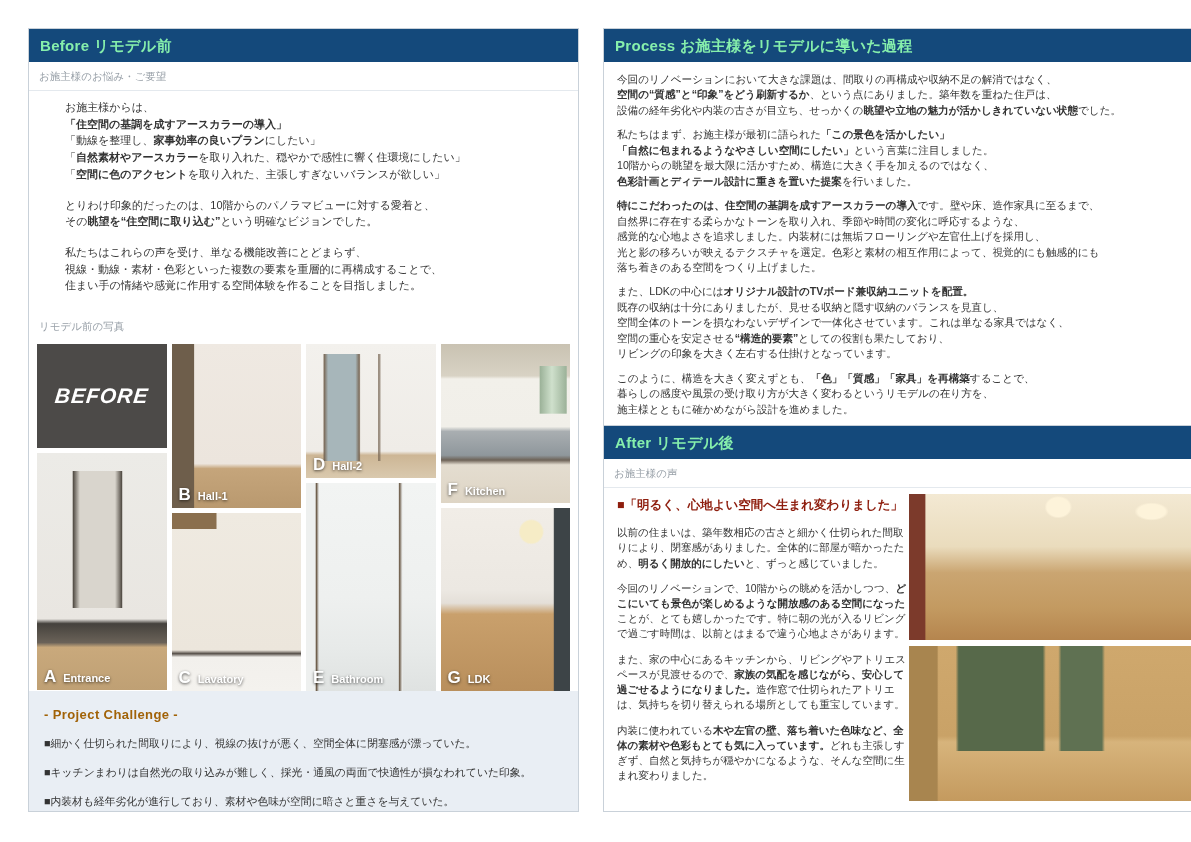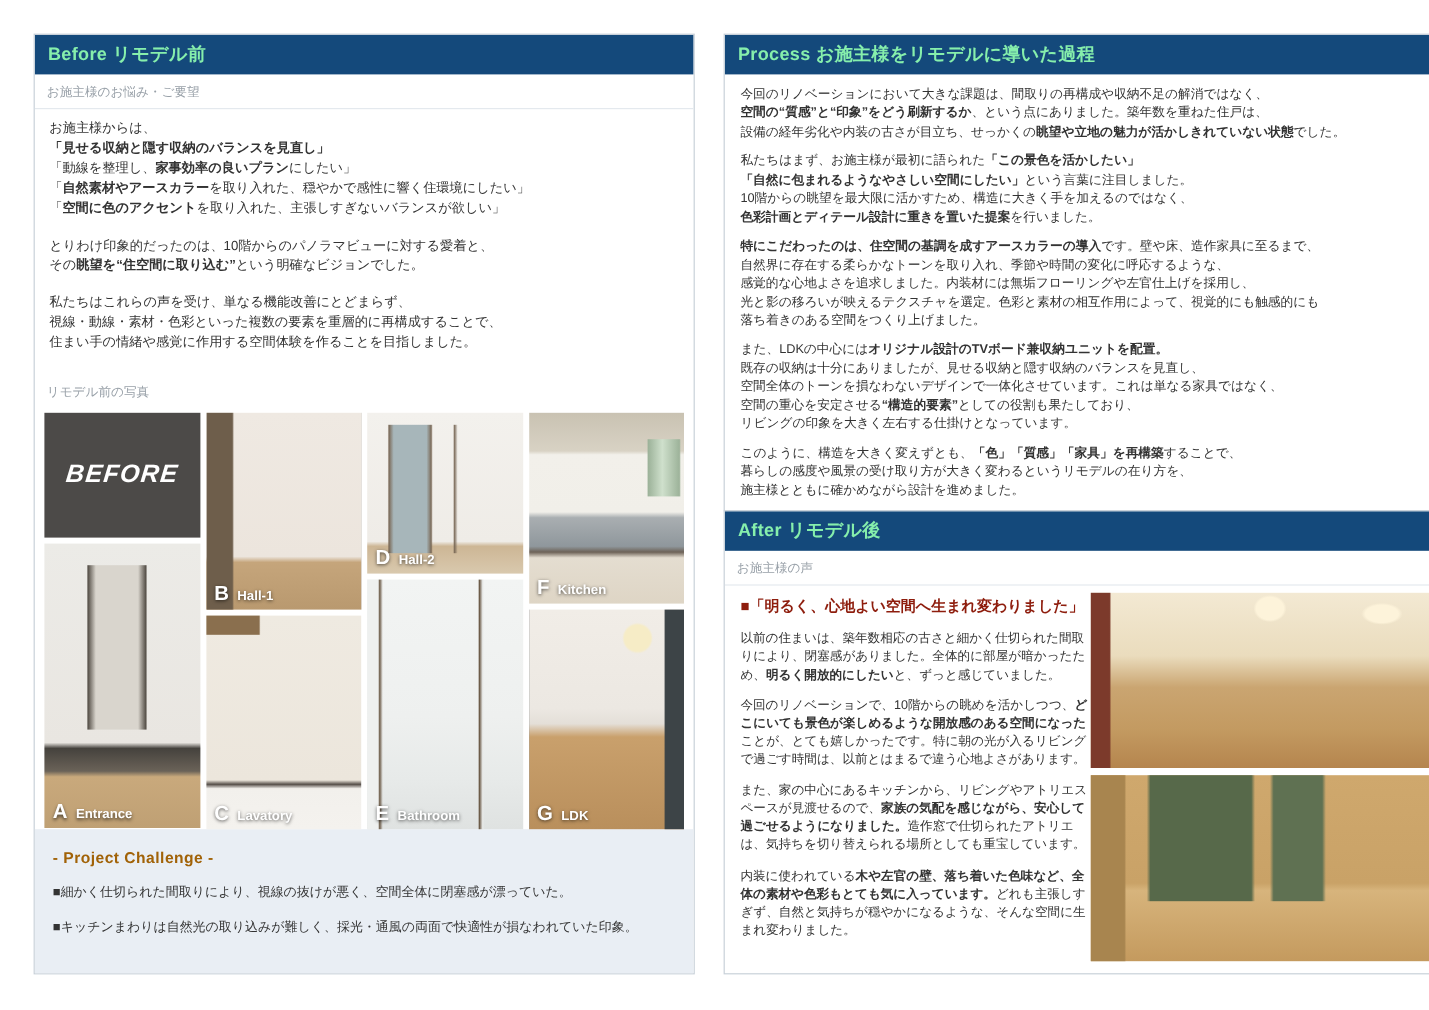--- a/index.html
+++ b/index.html
@@ -23,21 +23,21 @@
     color: var(--label-gray, #98a0a8); font-size: 10.5px;
     padding: 8px 10px 6px; flex: 0 0 auto;
   }
   .label.underlined { border-bottom: 1px solid #e4e9ee; }
   .rich { white-space: pre-wrap; }
   .rich b { font-weight: bold; }
 
   
   .panel.before { left: 28px; top: 28px; width: 551px; height: 784px; }
   .before-text { padding: 8px 12px 4px; font-size: 11px; line-height: 1.52; }
-  .before-text .para { margin-bottom: 14px; }
+  .before-text .para { margin-bottom: 14px; margin-left: 24px; }
   .grid { display: flex; gap: 5px; padding: 4px 8px 0; flex: 0 0 auto; }
   .pcol { display: flex; flex-direction: column; gap: 5px; flex: 1 1 0; }
   .tile { position: relative; overflow: hidden; background: #ddd; }
   .plabel {
     position: absolute; left: 7px; bottom: 5px; color: #fff; font-weight: bold;
     display: flex; align-items: baseline; gap: 7px;
     text-shadow: 0 1px 3px rgba(0,0,0,.65);
   }
   .plabel .lt { font-size: 17px; line-height: 1; }
   .plabel .nm { font-size: 11px; }
@@ -106,21 +106,21 @@
 </head>
 <body>
 
 <div>
 
   <section class="panel before">
     <div class="hd">Before リモデル前</div>
     <div class="label underlined">お施主様のお悩み・ご要望</div>
     <div class="before-text">
       <div class="para rich"><span>お施主様からは、
-</span><b>「見せる収納と隠す収納のバランスを見直し」</b><span>
+</span><b>「住空間の基調を成すアースカラーの導入」</b><span>
 「動線を整理し、</span><b>家事効率の良いプラン</b><span>にしたい」
 「</span><b>自然素材やアースカラー</b><span>を取り入れた、穏やかで感性に響く住環境にしたい」
 「</span><b>空間に色のアクセント</b><span>を取り入れた、主張しすぎないバランスが欲しい」</span></div>
       <div class="para rich"><span>とりわけ印象的だったのは、10階からのパノラマビューに対する愛着と、
 その</span><b>眺望を“住空間に取り込む”</b><span>という明確なビジョンでした。</span></div>
       <div class="para rich"><span>私たちはこれらの声を受け、単なる機能改善にとどまらず、
 視線・動線・素材・色彩といった複数の要素を重層的に再構成することで、
 住まい手の情緒や感覚に作用する空間体験を作ることを目指しました。</span></div>
     </div>
     <div class="label">リモデル前の写真</div>
@@ -176,20 +176,21 @@
               <span class="lt">G</span>
               <span class="nm">LDK</span>
             </span>
         </div>
       </div>
     </div>
     <div class="challenge">
       <div class="ch-title">- Project Challenge -</div>
       <div class="ch-item">■細かく仕切られた間取りにより、視線の抜けが悪く、空間全体に閉塞感が漂っていた。</div>
       <div class="ch-item">■キッチンまわりは自然光の取り込みが難しく、採光・通風の両面で快適性が損なわれていた印象。</div>
+      <div class="ch-item">■内装材も経年劣化が進行しており、素材や色味が空間に暗さと重さを与えていた。</div>
 
     </div>
   </section>
 
   <section class="panel process">
     <div class="hd">Process お施主様をリモデルに導いた過程</div>
     <div class="process-text">
       <div class="para rich"><span>今回のリノベーションにおいて大きな課題は、間取りの再構成や収納不足の解消ではなく、
 </span><b>空間の“質感”と“印象”をどう刷新するか</b><span>、という点にありました。築年数を重ねた住戸は、
 設備の経年劣化や内装の古さが目立ち、せっかくの</span><b>眺望や立地の魅力が活かしきれていない状態</b><span>でした。</span></div>

